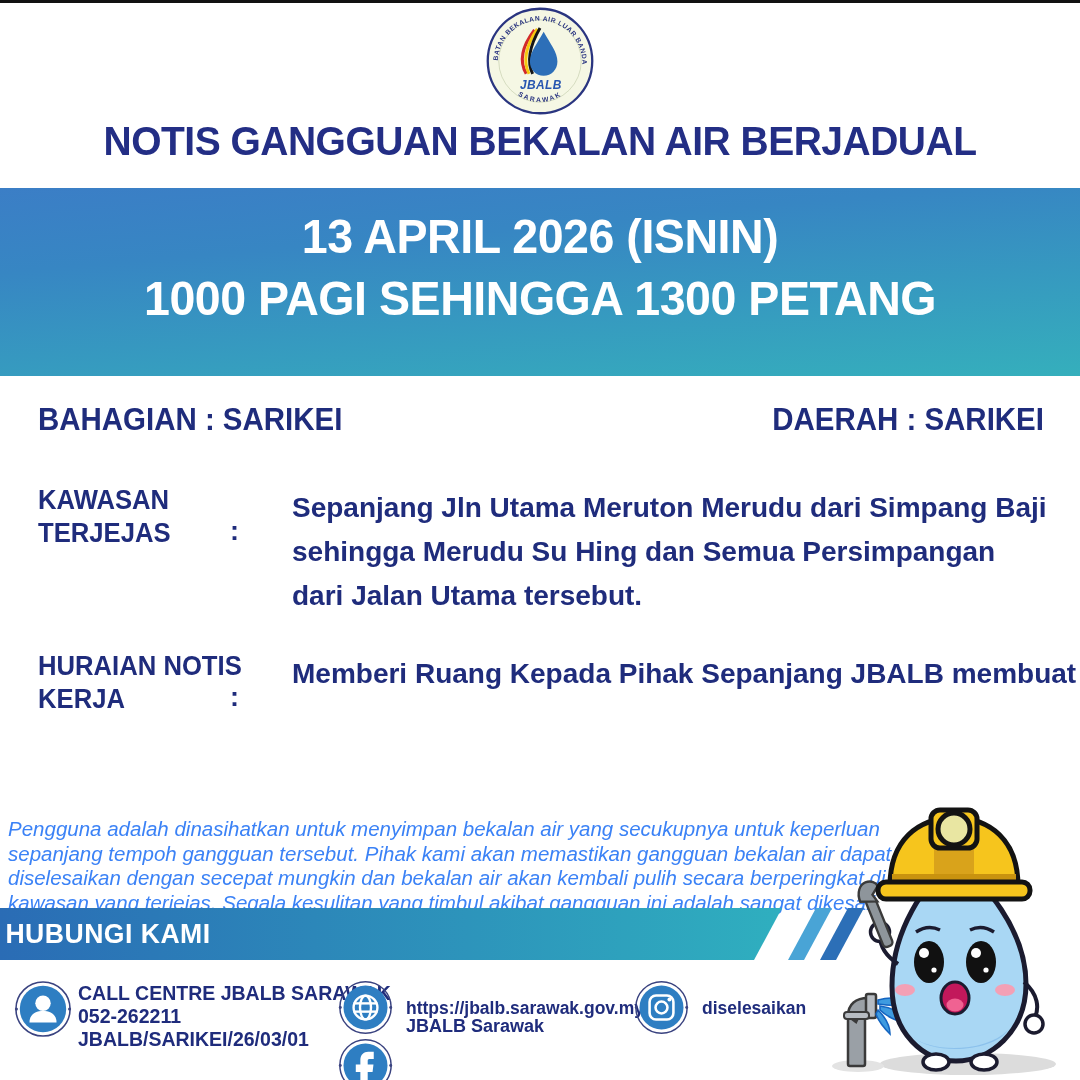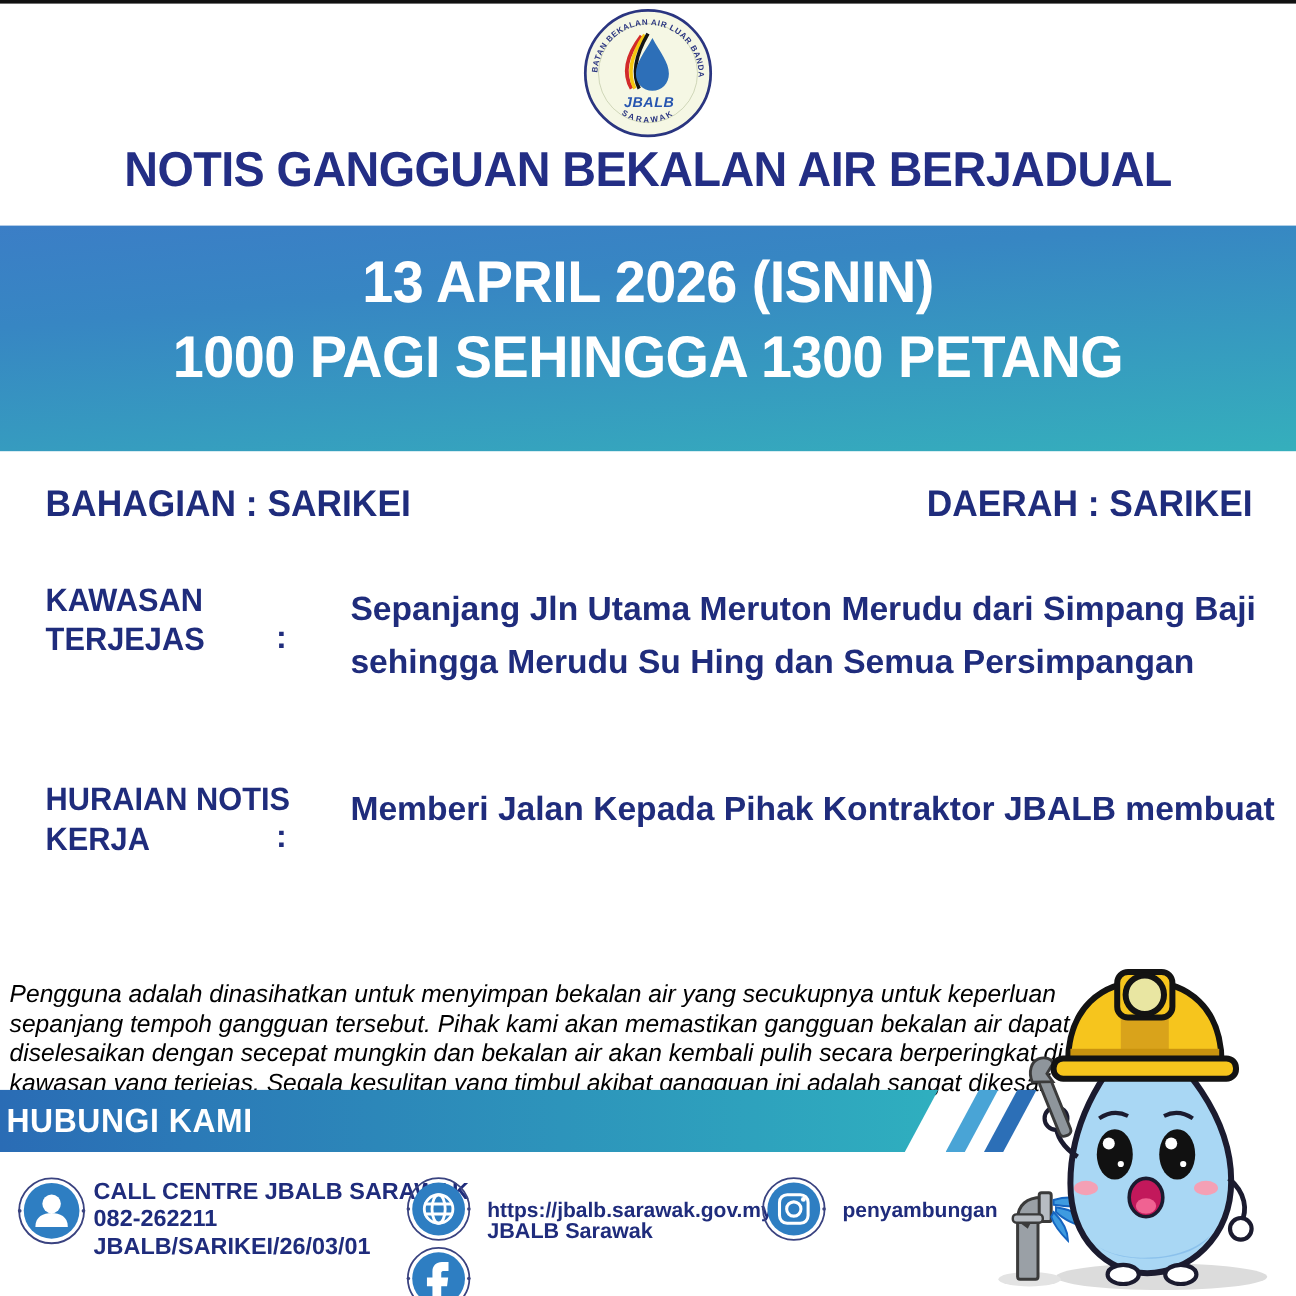--- a/index.html
+++ b/index.html
@@ -29,21 +29,21 @@
   .banner .b1{margin-top:20px;}
   .banner .b2{margin-top:6px;}
   
   .region-left{position:absolute;top:402px;left:38px;color:#1F2C7C;font-size:31px;font-weight:bold;transform-origin:left;transform:scaleX(0.95);white-space:nowrap;}
   .region-right{position:absolute;top:402px;right:36px;color:#1F2C7C;font-size:31px;font-weight:bold;transform-origin:right;transform:scaleX(0.95);white-space:nowrap;}
   
   .sec-label{position:absolute;left:38px;color:#1F2C7C;font-size:27px;font-weight:bold;line-height:33px;transform-origin:left;transform:scaleX(0.95);white-space:nowrap;}
   .sec-colon{position:absolute;left:230px;color:#1F2C7C;font-size:27px;font-weight:bold;}
   .sec-text{position:absolute;left:292px;color:#1F2C7C;font-size:28px;font-weight:bold;white-space:nowrap;}
   
-  .disclaimer{position:absolute;left:8px;top:817px;width:870px;color:#000000;
+  .disclaimer{position:absolute;left:8px;top:817px;width:870px;color:#3b82f6;
     font-size:20.5px;font-style:italic;font-weight:500;line-height:24.5px;white-space:nowrap;}
   
   .contact-banner{
     position:absolute;top:908px;left:0;width:782px;height:52px;
     background:linear-gradient(90deg,#2A6CB5 0%,#2FAFBF 100%);
     clip-path:polygon(0 0,100% 0,calc(100% - 28px) 100%,0 100%);
     display:flex;align-items:center;justify-content:flex-start;
   }
   .contact-banner .cb-text{color:#fff;font-size:28px;font-weight:bold;letter-spacing:0.5px;transform:scaleX(0.95);}
   .stripe{position:absolute;top:908px;height:52px;width:44px;}
@@ -102,27 +102,28 @@
   <div class="region-left">BAHAGIAN : SARIKEI</div>
   <div class="region-right">DAERAH : SARIKEI</div>
 
   <div class="sec-label" style="top:484px;">
     <div>KAWASAN</div>
     <div>TERJEJAS</div>
   </div>
   <div class="sec-colon" style="top:516px;">:</div>
   <div class="sec-text" style="top:492px;">Sepanjang Jln Utama Meruton Merudu dari Simpang Baji</div>
   <div class="sec-text" style="top:536px;">sehingga Merudu Su Hing dan Semua Persimpangan</div>
+  <div class="sec-text" style="top:580px;">dari Jalan Utama tersebut.</div>
 
   <div class="sec-label" style="top:650px;">
     <div>HURAIAN NOTIS</div>
     <div>KERJA</div>
   </div>
   <div class="sec-colon" style="top:682px;">:</div>
-  <div class="sec-text" style="top:658px;">Memberi Jalan Kepada Pihak Kontraktor JBALB membuat</div>
+  <div class="sec-text" style="top:658px;">Memberi Ruang Kepada Pihak Sepanjang JBALB membuat</div>
 
   <div class="disclaimer">
     <div>Pengguna adalah dinasihatkan untuk menyimpan bekalan air yang secukupnya untuk keperluan</div>
     <div>sepanjang tempoh gangguan tersebut. Pihak kami akan memastikan gangguan bekalan air dapat</div>
     <div>diselesaikan dengan secepat mungkin dan bekalan air akan kembali pulih secara berperingkat di</div>
     <div>kawasan yang terjejas. Segala kesulitan yang timbul akibat gangguan ini adalah sangat dikesali.</div>
   </div>
 
   <div class="contact-banner">
     <span class="cb-text">HUBUNGI KAMI</span>
@@ -133,21 +134,21 @@
   <svg class="cicon ic1" viewBox="0 0 60 60">
     <circle cx="30" cy="30" r="28" fill="none" stroke="#3A4380" stroke-width="1.6"></circle>
     <circle cx="2.5" cy="30" r="1.6" fill="#3A4380"></circle>
       <circle cx="57.5" cy="30" r="1.6" fill="#3A4380"></circle>
     <circle cx="30" cy="30" r="24" fill="#2E7EC2"></circle>
     <circle cx="30" cy="24" r="8" fill="#ffffff"></circle>
     <path d="M16,44 C16,35 23,32 30,32 C37,32 44,35 44,44 Z" fill="#ffffff"></path>
   </svg>
   <div class="ctext ct1">
     <div>CALL CENTRE JBALB SARAWAK</div>
-    <div>082-262211</div>
+    <div>052-262211</div>
     <div>JBALB/SARIKEI/26/03/01</div>
   </div>
 
   <svg class="cicon ic2" viewBox="0 0 60 60">
     <circle cx="30" cy="30" r="28" fill="none" stroke="#3A4380" stroke-width="1.6"></circle>
     <circle cx="2.5" cy="30" r="1.6" fill="#3A4380"></circle>
       <circle cx="57.5" cy="30" r="1.6" fill="#3A4380"></circle>
     <circle cx="30" cy="30" r="24" fill="#2E7EC2"></circle>
     <g stroke="#ffffff" stroke-width="2.6" fill="none">
       <circle cx="30" cy="30" r="13"></circle>
@@ -171,21 +172,21 @@
     <circle cx="30" cy="30" r="28" fill="none" stroke="#3A4380" stroke-width="1.6"></circle>
     <circle cx="2.5" cy="30" r="1.6" fill="#3A4380"></circle>
       <circle cx="57.5" cy="30" r="1.6" fill="#3A4380"></circle>
     <circle cx="30" cy="30" r="24" fill="#2E7EC2"></circle>
     <g stroke="#ffffff" stroke-width="2.8" fill="none">
       <rect x="17" y="17" width="26" height="26" rx="7"></rect>
       <circle cx="30" cy="30" r="6.5"></circle>
     </g>
     <circle cx="38.7" cy="21.3" r="2.2" fill="#ffffff"></circle>
   </svg>
-  <span class="ctext ct4">penyambungan</span>
+  <span class="ctext ct4">diselesaikan</span>
 
   <svg class="mascot" viewBox="0 0 252 276">
     <ellipse cx="140" cy="260" rx="88" ry="11" fill="#DCDCDC"></ellipse>
 
     <g>
       <ellipse cx="30" cy="262" rx="26" ry="6" fill="#E3E3E3"></ellipse>
       <rect x="20" y="210" width="17" height="52" rx="2" fill="#9AA0A6" stroke="#3A3A3A" stroke-width="2.5"></rect>
       <path d="M20,212 C20,200 28,194 40,194 L40,211 C32,211 30,213 28,218 Z" fill="#9AA0A6" stroke="#3A3A3A" stroke-width="2.5"></path>
       <rect x="38" y="190" width="10" height="24" rx="2" fill="#B7BCC2" stroke="#3A3A3A" stroke-width="2.5"></rect>
       <rect x="16" y="208" width="25" height="7" rx="3" fill="#B7BCC2" stroke="#3A3A3A" stroke-width="2"></rect>

